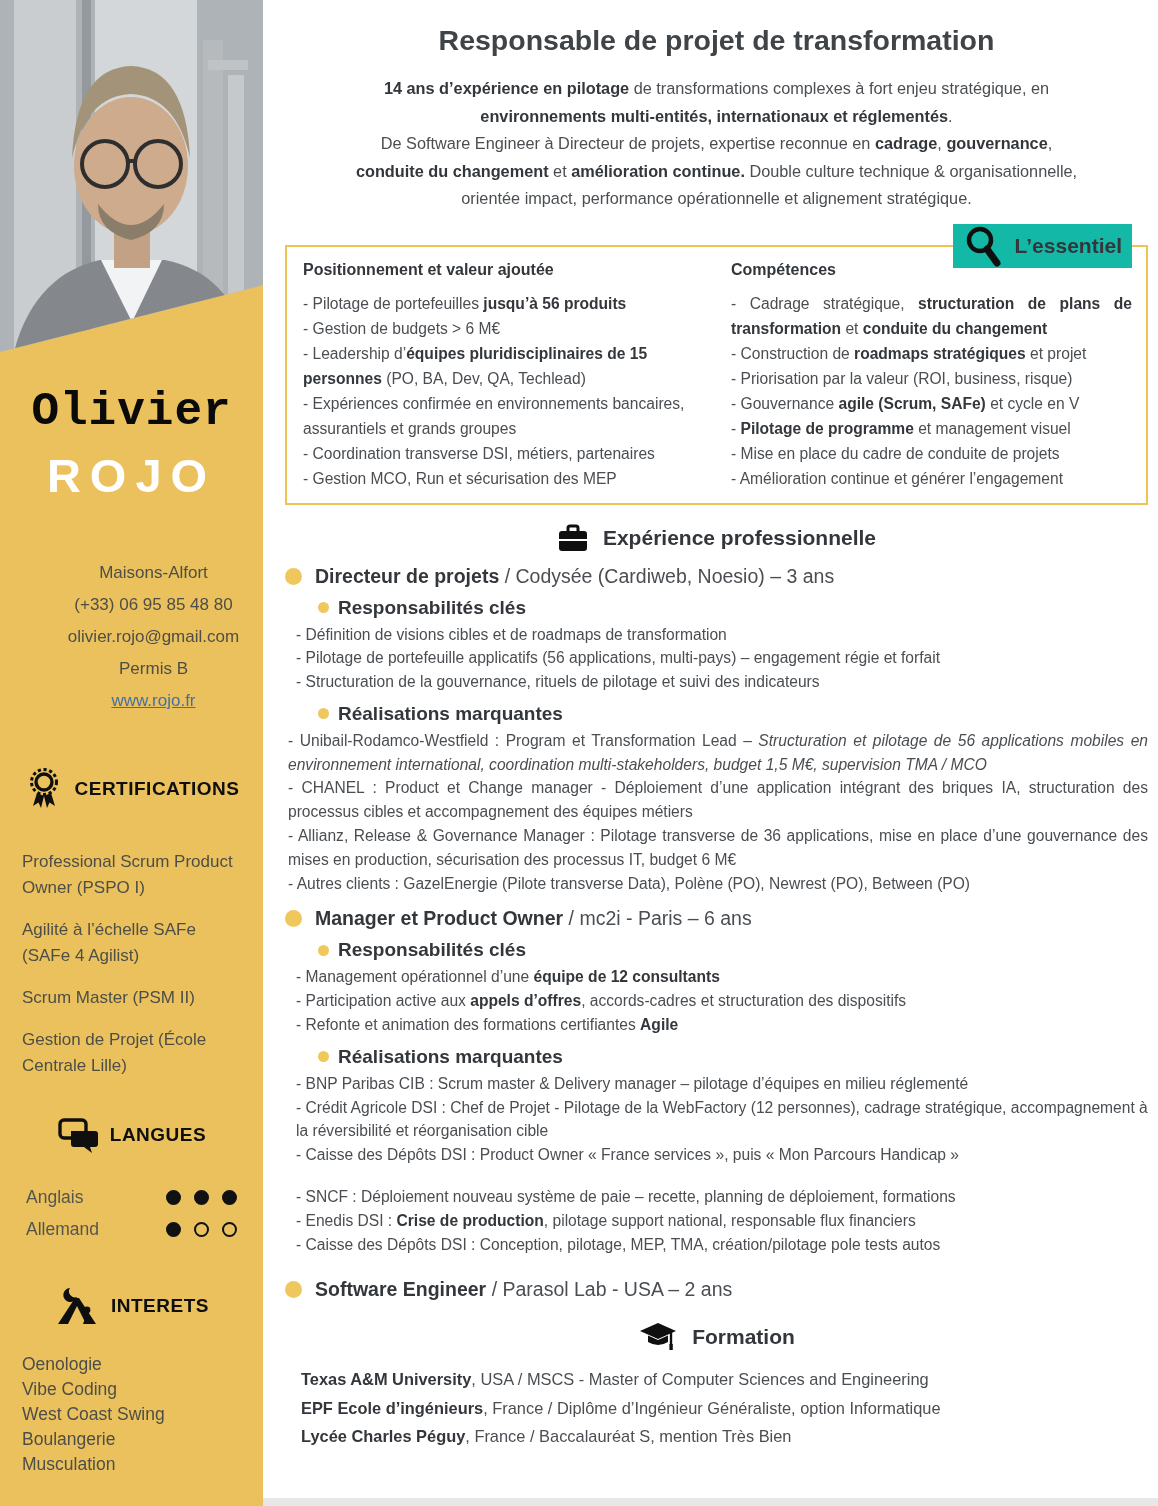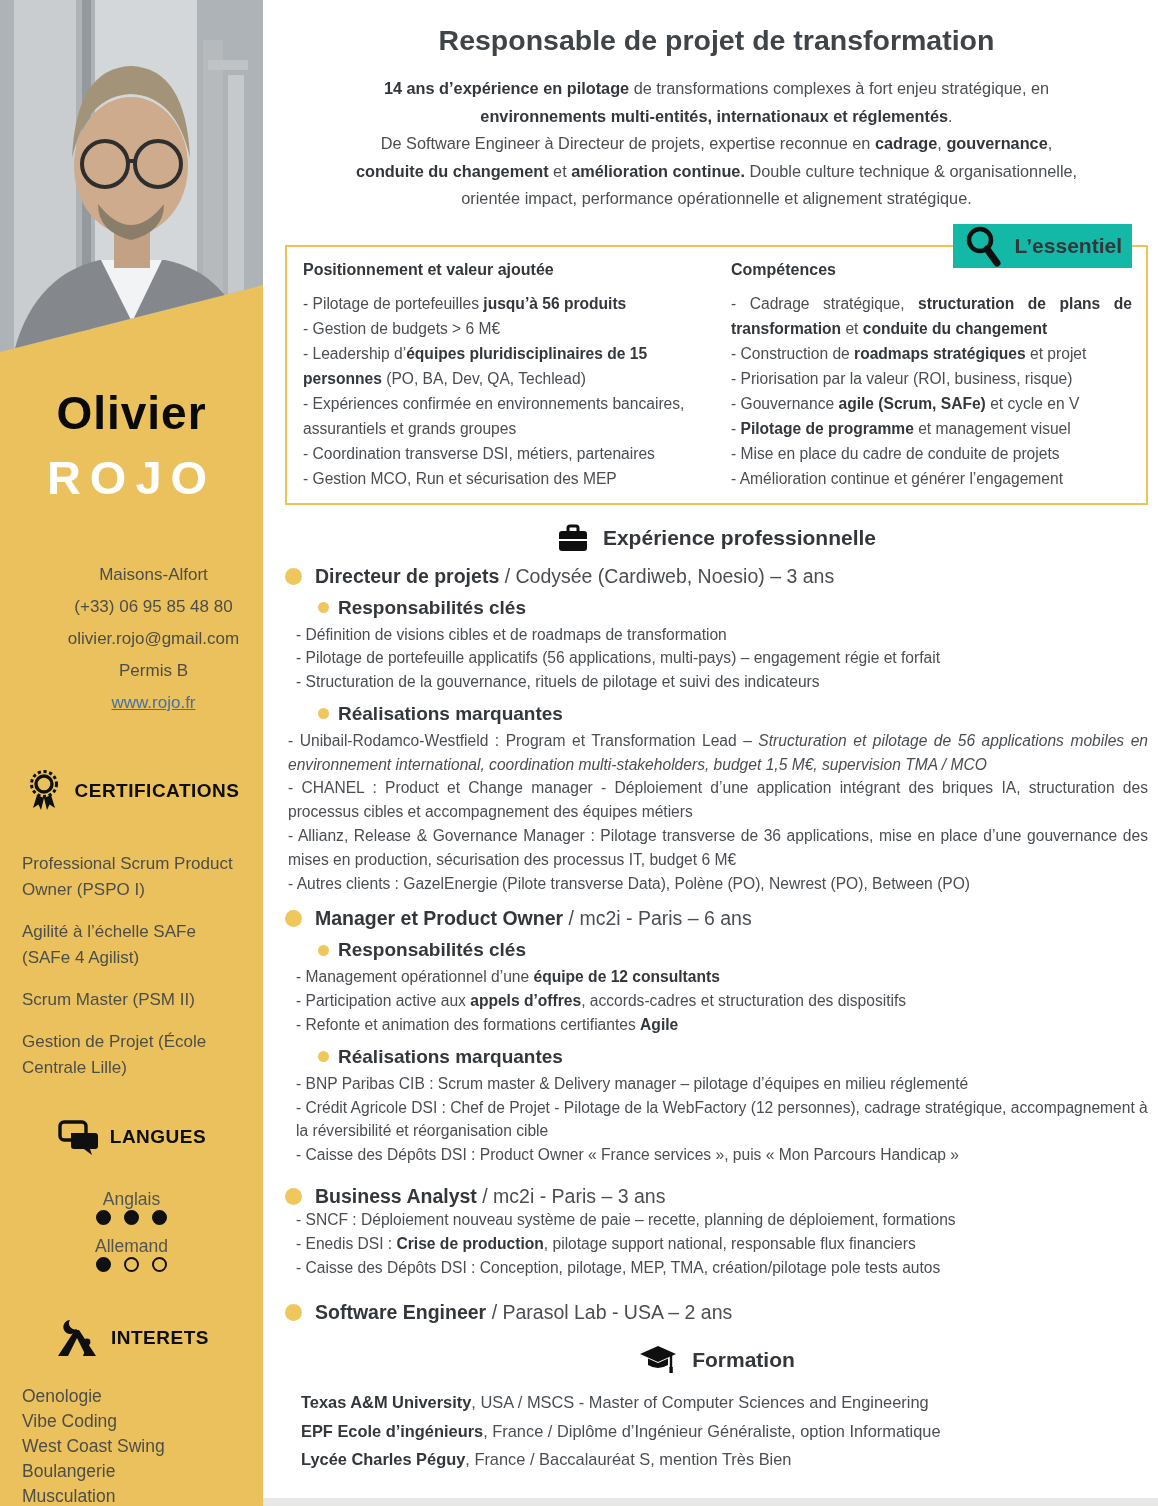--- a/index.html
+++ b/index.html
@@ -2,33 +2,33 @@
 <html><head>
 <meta charset="utf-8">
 <style>
   html,body{margin:0;padding:0;background:#fff;}
   .page{position:relative;width:1158px;height:1506px;background:#ffffff;overflow:hidden;
         font-family:"Liberation Sans",sans-serif;color:#4a4e52;}
   
   .sidebar{position:absolute;left:0;top:0;width:263px;height:1506px;background:#eac15c;text-align:center;}
   .photo{position:relative;width:263px;height:352px;clip-path:polygon(0 0,100% 0,100% 81%,0 100%);}
   .photo svg{display:block;width:263px;height:352px;}
-  .name-first{margin-top:34px;font-size:46px;font-weight:700;color:#0a0a0a;letter-spacing:1px;}
+  .name-first{margin-top:34px;font-size:46px;font-weight:700;color:#0a0a0a;letter-spacing:1px;font-family:Liberation Mono, monospace;}
   .name-last{margin-top:10px;font-size:47px;font-weight:700;color:#ffffff;letter-spacing:9px;}
   .contact{margin-top:54px;font-size:17px;color:#4e4e48;line-height:32px;padding-left:44px;}
   .site{color:#4470a6;text-decoration:underline;cursor:pointer;}
   .side-header{display:flex;align-items:center;justify-content:center;gap:11px;
                font-size:19px;font-weight:700;color:#0f0f0f;letter-spacing:.5px;}
   .side-header svg{flex:none;}
   .certs .side-header{margin-top:50px;}
   .cert-items{margin-top:38px;text-align:left;padding:0 22px;font-size:17px;color:#4e4e48;line-height:26px;}
   .cert-item{margin-bottom:16px;}
   .langues .side-header{margin-top:38px;}
   .lang-rows{margin-top:34px;padding:0 26px;}
-  .lang-row{display:flex;align-items:center;justify-content:space-between;margin-bottom:11px;flex-direction:column;}
+  .lang-row{display:flex;align-items:center;justify-content:space-between;margin-bottom:11px;}
   .lang-label{font-size:17.5px;color:#55554f;}
   .lang-dots{display:flex;gap:13px;}
   .dot{width:15px;height:15px;border-radius:50%;border:2.5px solid #111;background:transparent;box-sizing:border-box;}
   .dot.filled{background:#111;}
   .interets .side-header{margin-top:46px;}
   .int-items{margin-top:26px;text-align:left;padding:0 22px;font-size:17.5px;color:#4e4e48;line-height:25px;}
   
   .main{position:absolute;left:263px;top:0;width:895px;padding:0 10px 0 22px;box-sizing:border-box;}
   .b{font-weight:700;color:#33373b;}
   .i{font-style:italic;}
@@ -270,24 +270,20 @@
       <div class="sub-header">
         <span class="sub-bullet"></span>
         <span>Réalisations marquantes</span>
       </div>
       <div class="bullet-line"><span>- BNP Paribas CIB : Scrum master &amp; Delivery manager – pilotage d’équipes en milieu réglementé</span></div>
       <div class="bullet-line"><span>- Crédit Agricole DSI : Chef de Projet - Pilotage de la WebFactory (12 personnes), cadrage stratégique, accompagnement à la réversibilité et réorganisation cible</span></div>
       <div class="bullet-line"><span>- Caisse des Dépôts DSI : Product Owner « France services », puis « Mon Parcours Handicap »</span></div>
     </div>
 
     <div class="job job3">
-      <div class="job-title">
-        <span class="job-bullet"></span>
-        <span><span class="b">Business Analyst</span><span> / mc2i - Paris – 3 ans</span></span>
-      </div>
       <div class="bullet-line"><span>- SNCF : Déploiement nouveau système de paie – recette, planning de déploiement, formations</span></div>
       <div class="bullet-line"><span>- Enedis DSI : </span><span class="b">Crise de production</span><span>, pilotage support national, responsable flux financiers</span></div>
       <div class="bullet-line"><span>- Caisse des Dépôts DSI : Conception, pilotage, MEP, TMA, création/pilotage pole tests autos</span></div>
     </div>
 
     <div class="job job4">
       <div class="job-title">
         <span class="job-bullet"></span>
         <span><span class="b">Software Engineer</span><span> / Parasol Lab - USA – 2 ans</span></span>
       </div>

